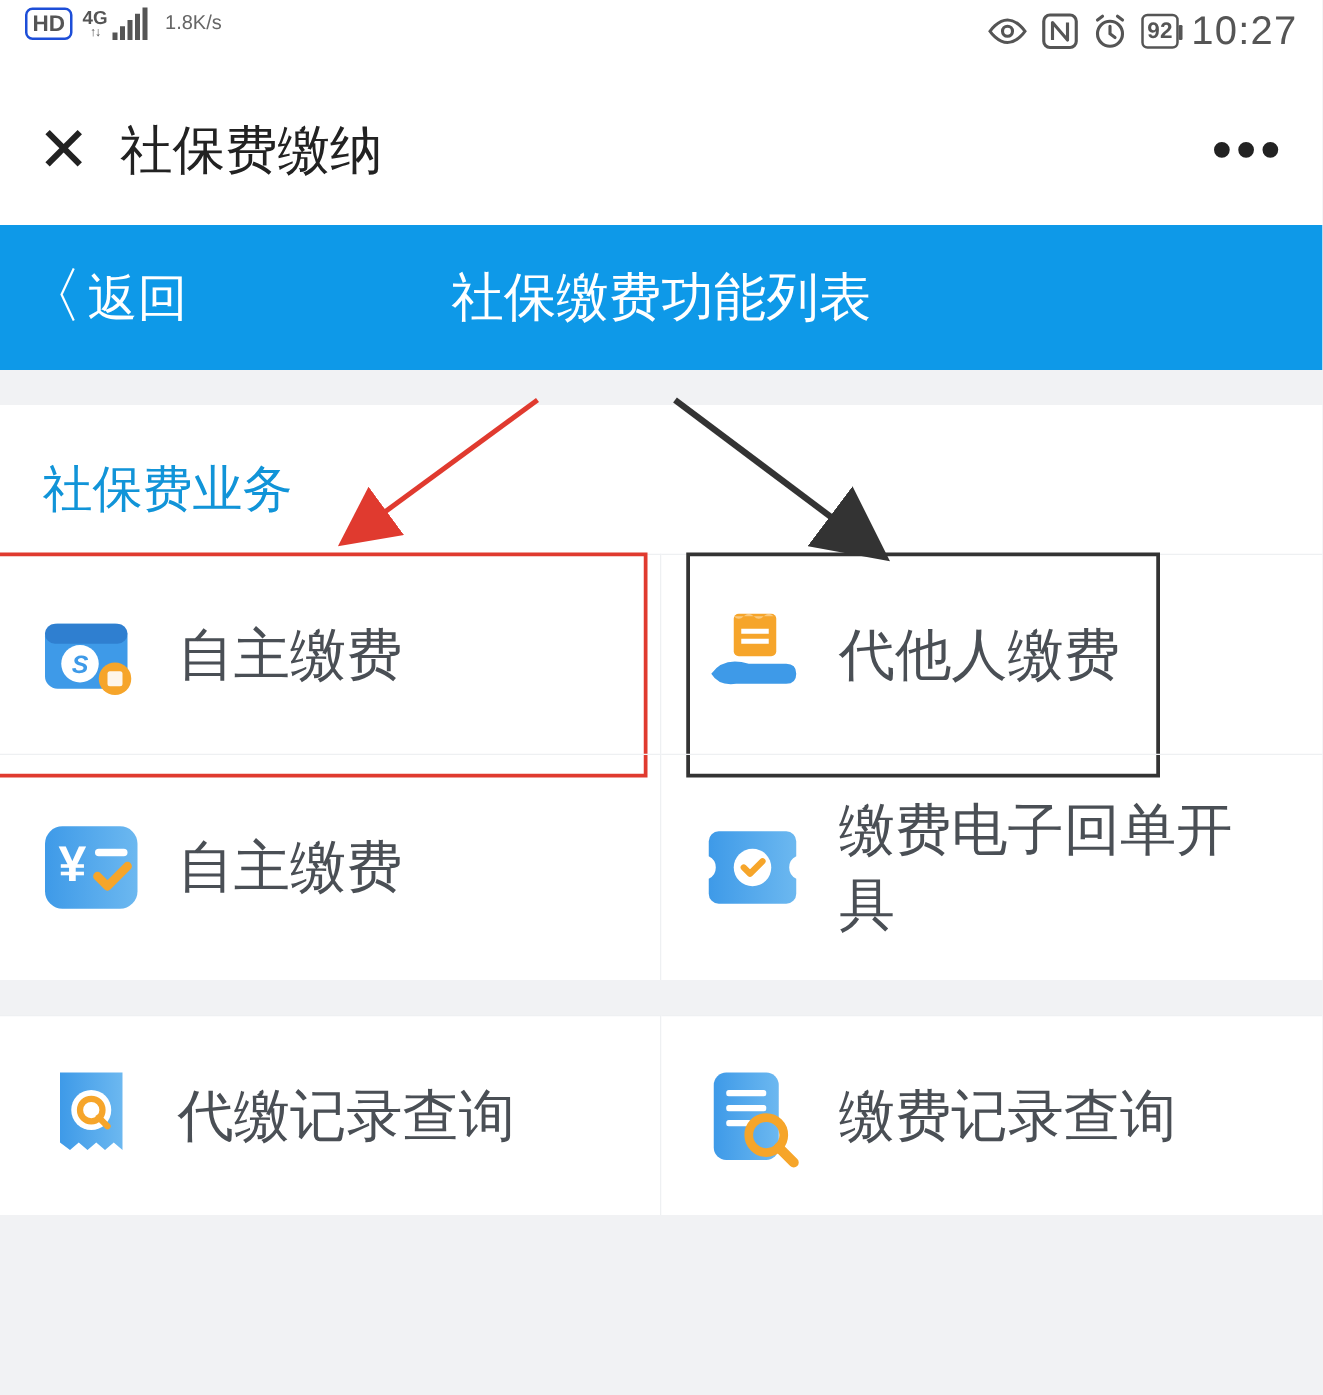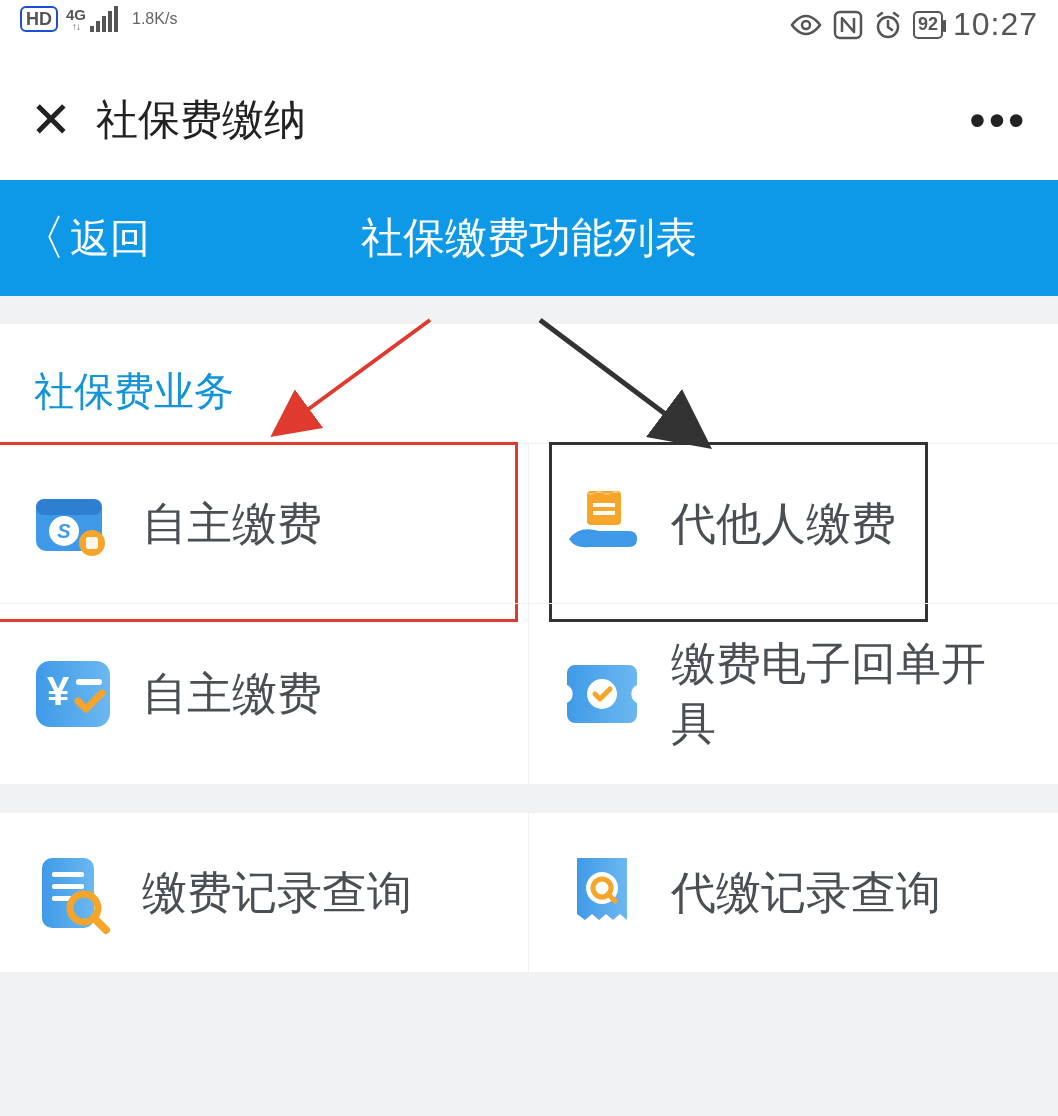--- a/index.html
+++ b/index.html
@@ -287,52 +287,52 @@
   </div>
 </div>
 
 <div class="section">
   <div class="grid2">
 
     <div class="cell">
       <div class="icon-box">
         <svg width="86" height="86" viewBox="0 0 86 86">
           <defs>
+              <linearGradient id="g4" x1="0" x2="1">
+                <stop offset="0" stop-color="#3e9ae8"></stop>
+                <stop offset="1" stop-color="#6cb8f0"></stop>
+              </linearGradient>
+            </defs>
+          <path d="M18 8h50v62l-7-6-7 6-7-6-7 6-7-6-7 6-8-6z" fill="url(#g4)"></path>
+          <circle cx="43" cy="38" r="16" fill="#fff"></circle>
+          <circle cx="43" cy="38" r="9" fill="none" stroke="#f6a52a" stroke-width="5"></circle>
+          <line x1="49" y1="44" x2="56" y2="51" stroke="#f6a52a" stroke-width="5" stroke-linecap="round"></line>
+        </svg>
+      </div>
+      <span class="cell-label">代缴记录查询</span>
+    </div>
+
+    <div class="cell">
+      <div class="icon-box">
+        <svg width="86" height="86" viewBox="0 0 86 86">
+          <defs>
               <linearGradient id="g3" x1="0" x2="1">
                 <stop offset="0" stop-color="#3e9ae8"></stop>
                 <stop offset="1" stop-color="#6cb8f0"></stop>
               </linearGradient>
             </defs>
           <rect x="12" y="8" width="52" height="70" rx="10" fill="url(#g3)"></rect>
           <rect x="22" y="22" width="32" height="5" rx="2" fill="#fff"></rect>
           <rect x="22" y="34" width="32" height="5" rx="2" fill="#fff"></rect>
           <rect x="22" y="46" width="20" height="5" rx="2" fill="#fff"></rect>
           <circle cx="54" cy="58" r="14" fill="none" stroke="#f6a52a" stroke-width="7"></circle>
           <line x1="64" y1="68" x2="76" y2="80" stroke="#f6a52a" stroke-width="8" stroke-linecap="round"></line>
         </svg>
       </div>
       <span class="cell-label">缴费记录查询</span>
-    </div>
-
-    <div class="cell">
-      <div class="icon-box">
-        <svg width="86" height="86" viewBox="0 0 86 86">
-          <defs>
-              <linearGradient id="g4" x1="0" x2="1">
-                <stop offset="0" stop-color="#3e9ae8"></stop>
-                <stop offset="1" stop-color="#6cb8f0"></stop>
-              </linearGradient>
-            </defs>
-          <path d="M18 8h50v62l-7-6-7 6-7-6-7 6-7-6-7 6-8-6z" fill="url(#g4)"></path>
-          <circle cx="43" cy="38" r="16" fill="#fff"></circle>
-          <circle cx="43" cy="38" r="9" fill="none" stroke="#f6a52a" stroke-width="5"></circle>
-          <line x1="49" y1="44" x2="56" y2="51" stroke="#f6a52a" stroke-width="5" stroke-linecap="round"></line>
-        </svg>
-      </div>
-      <span class="cell-label">代缴记录查询</span>
     </div>
 
   </div>
 </div>
 
 <svg class="arrows" viewBox="0 0 1058 200">
   <defs>
     <marker id="ah-red" markerWidth="12" markerHeight="12" refX="9" refY="6" orient="auto">
       <path d="M0 0L12 6L0 12z" fill="#e03a2f"></path>
     </marker>

